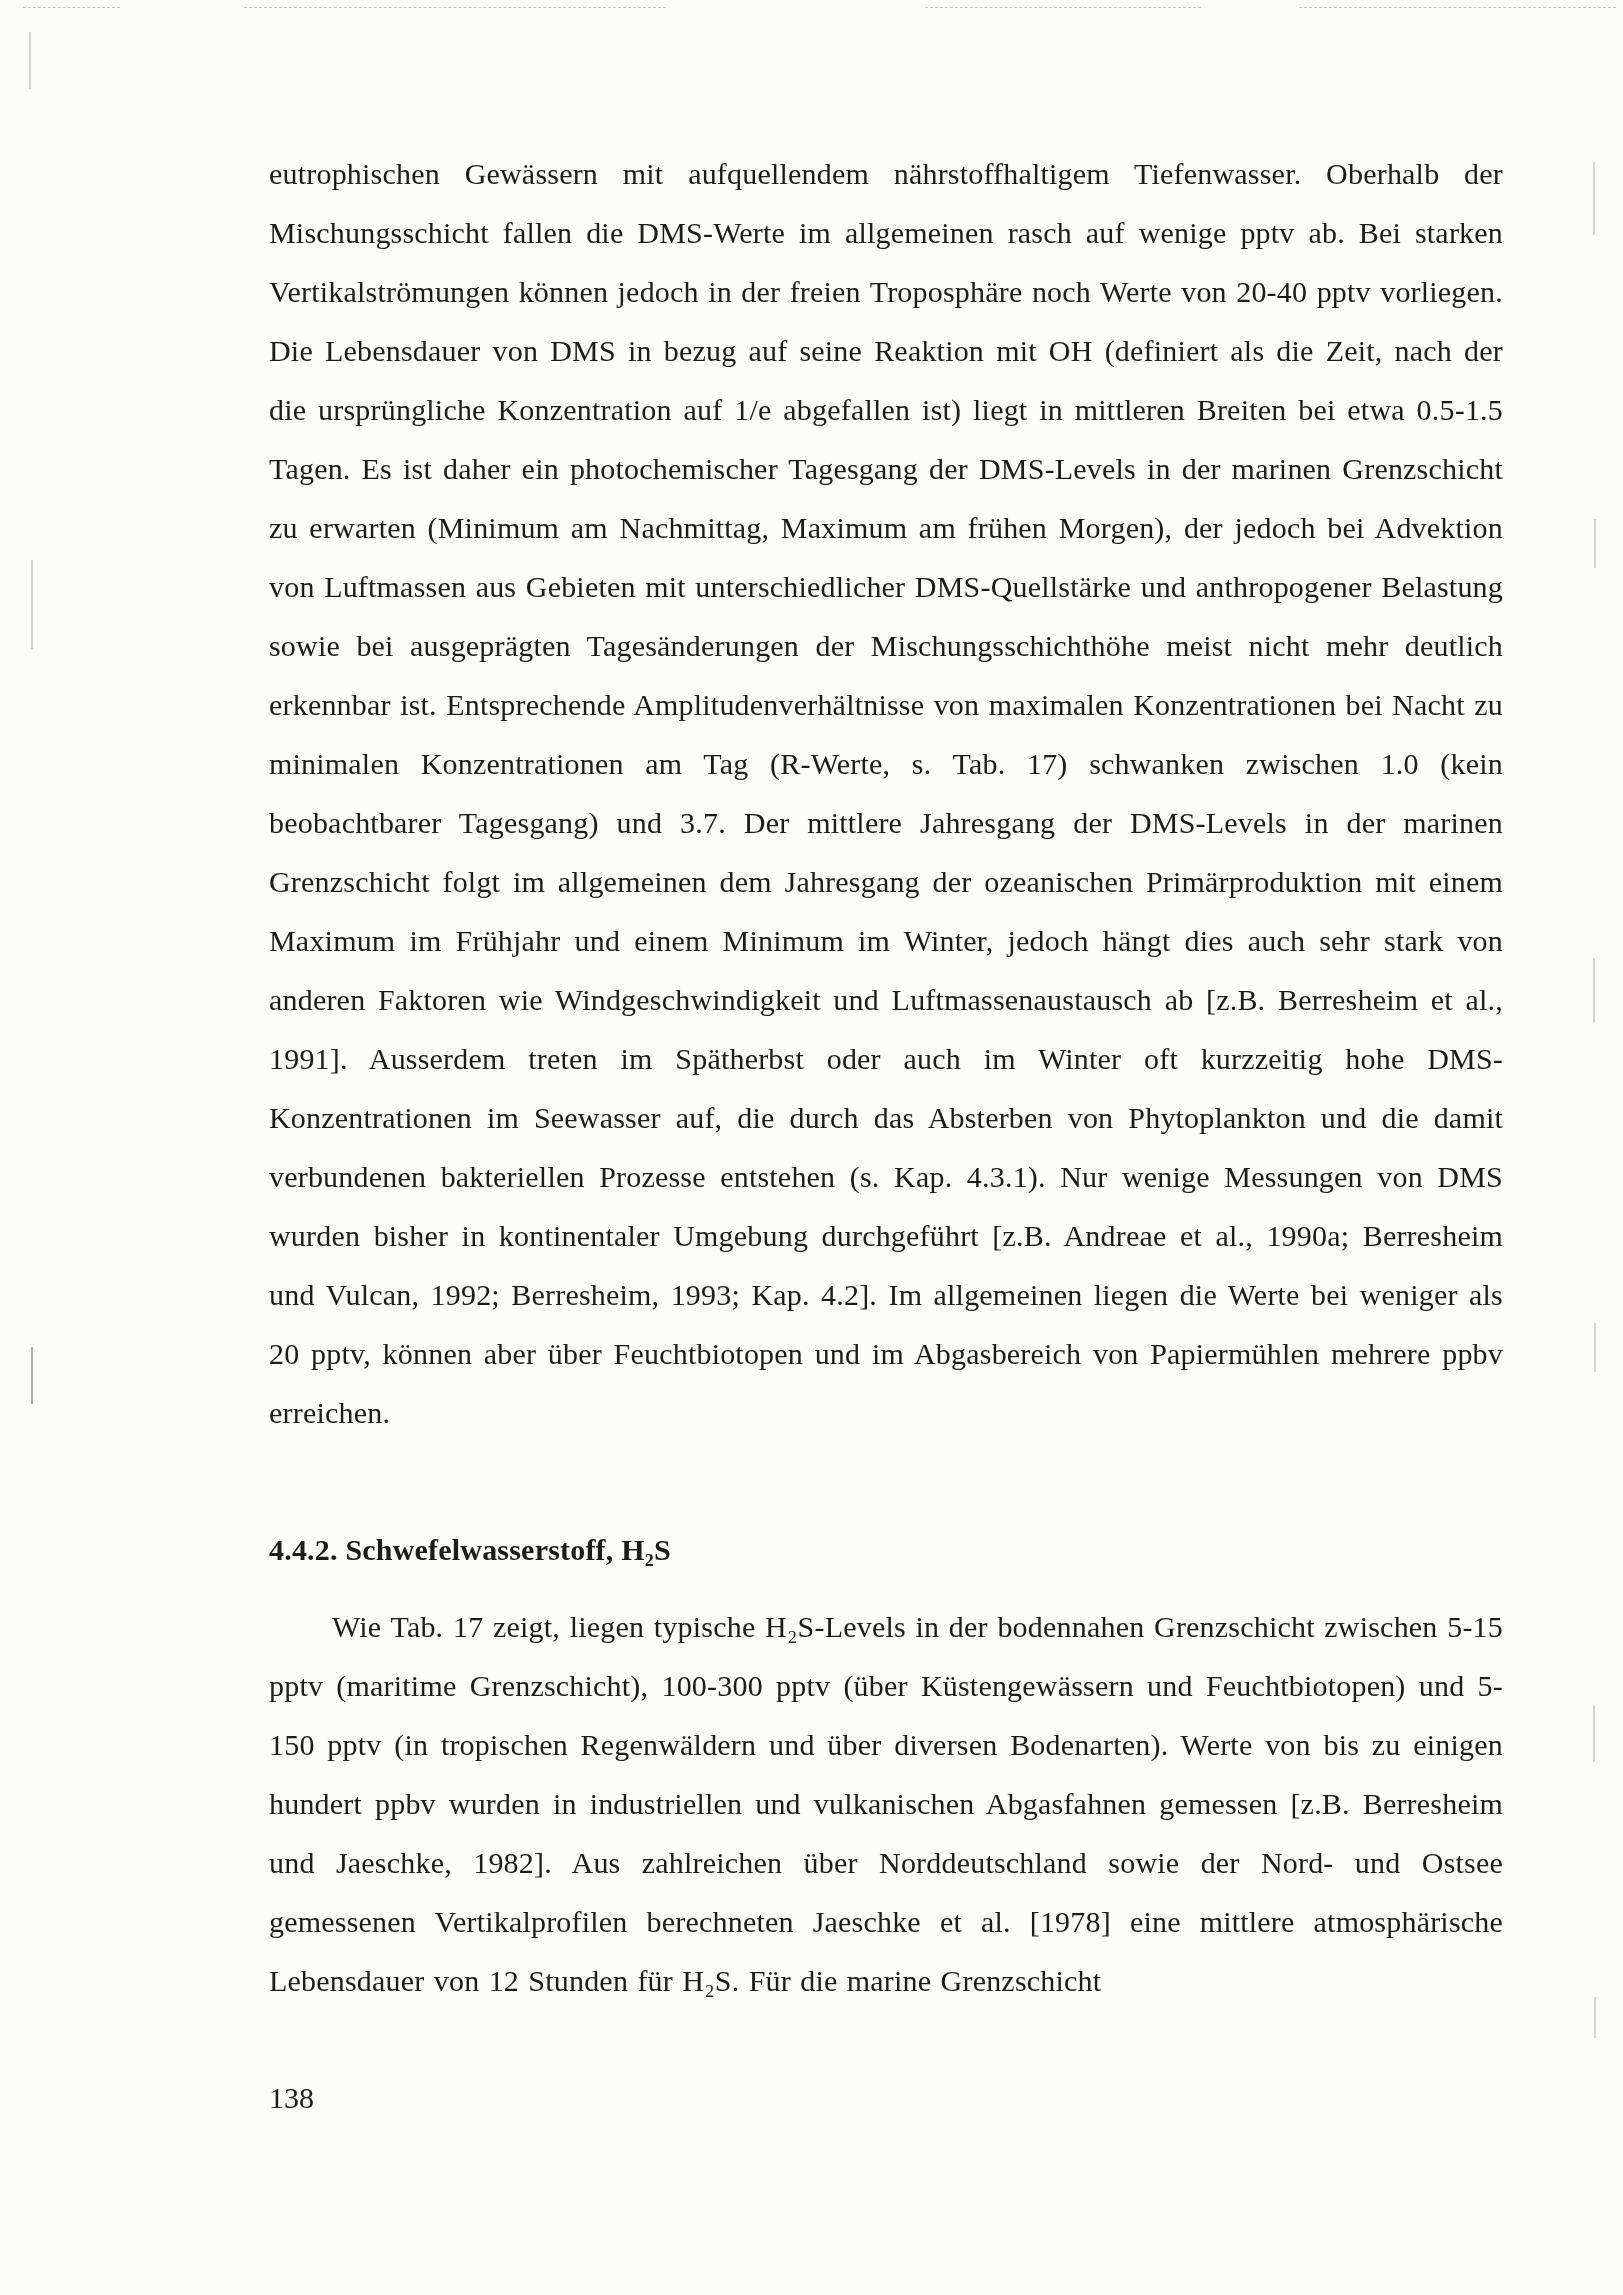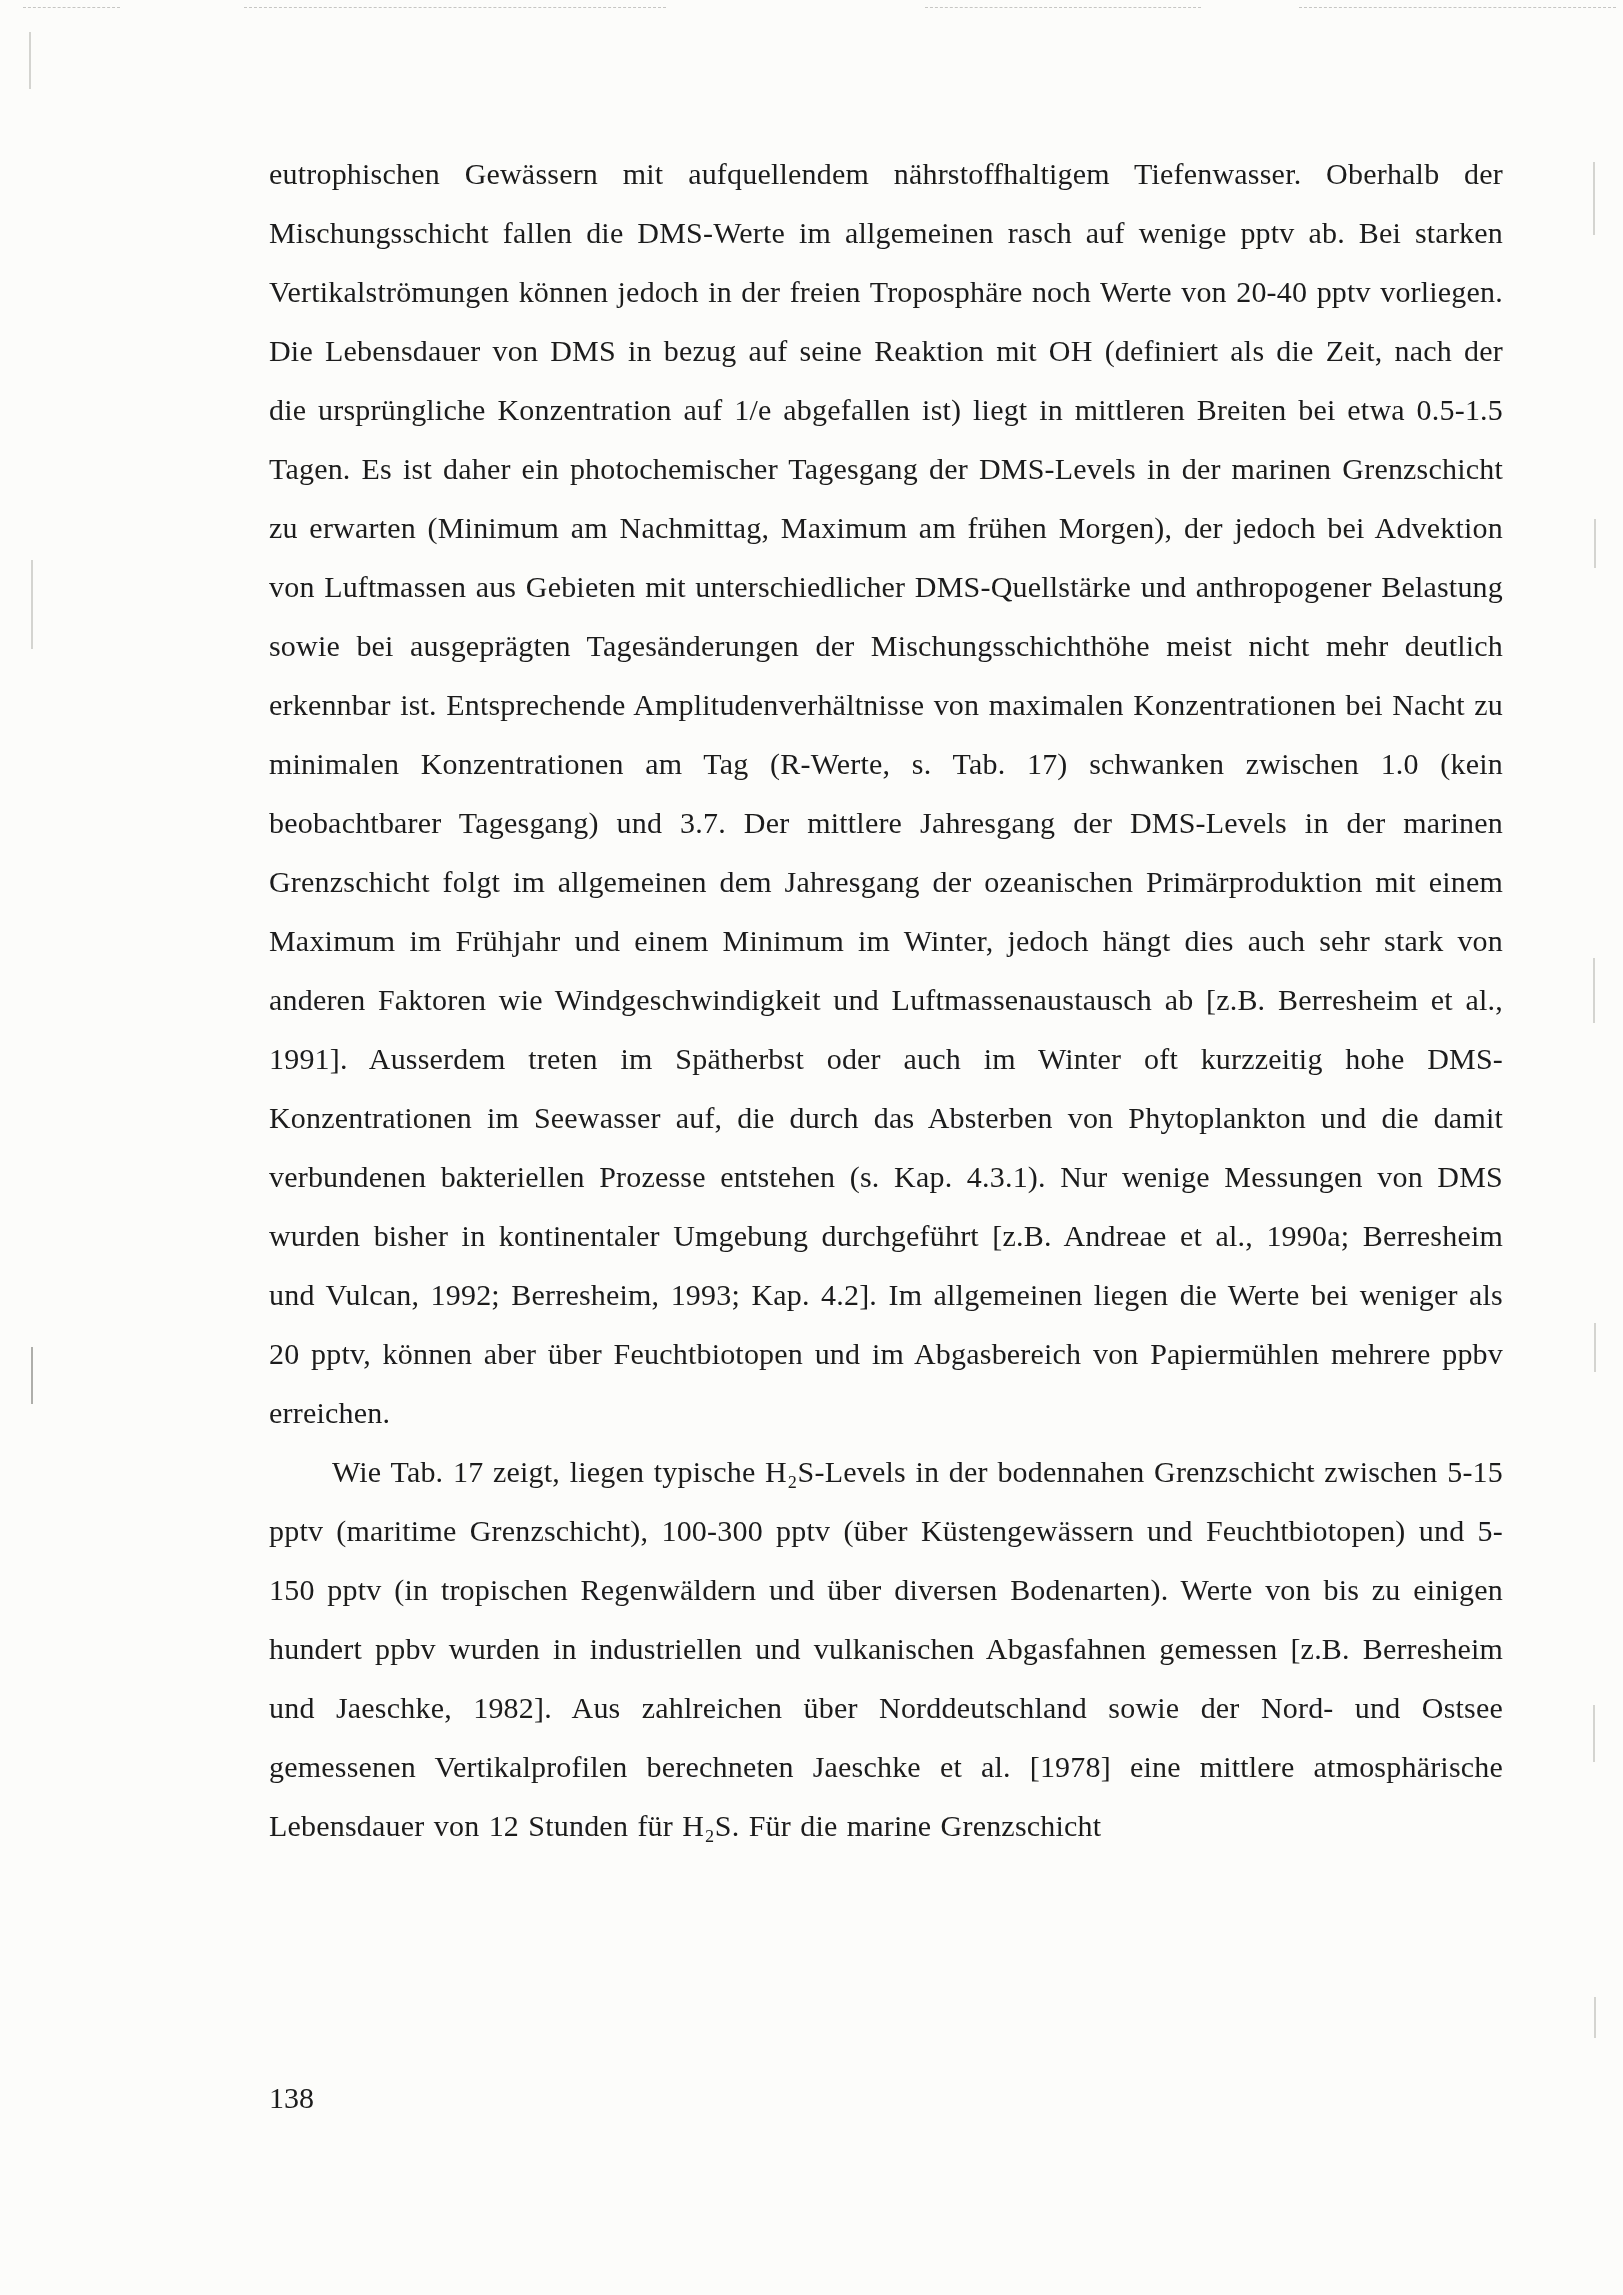--- a/index.html
+++ b/index.html
@@ -86,20 +86,21 @@
   <div class="artifact v-mark" style="left:1593px; top:162px;  height:73px;"></div>
   <div class="artifact v-mark" style="left:1594px; top:519px;  height:49px;"></div>
   <div class="artifact v-mark" style="left:1593px; top:958px; height:65px;"></div>
   <div class="artifact v-mark" style="left:1594px; top:1323px; height:49px;"></div>
   <div class="artifact v-mark" style="left:1593px; top:1705px; height:57px;"></div>
   <div class="artifact v-mark" style="left:1594px; top:1997px; height:41px;"></div>
 
   <div class="text-block">
     <p class="body-para">eutrophischen Gewässern mit aufquellendem nährstoffhaltigem Tiefenwasser. Oberhalb der Mischungsschicht fallen die DMS-Werte im allgemeinen rasch auf wenige pptv ab. Bei starken Vertikalströmungen können jedoch in der freien Troposphäre noch Werte von 20-40 pptv vorliegen. Die Lebensdauer von DMS in bezug auf seine Reaktion mit OH (definiert als die Zeit, nach der die ursprüngliche Konzentration auf 1/e abgefallen ist) liegt in mittleren Breiten bei etwa 0.5-1.5 Tagen. Es ist daher ein photochemischer Tagesgang der DMS-Levels in der marinen Grenzschicht zu erwarten (Minimum am Nachmittag, Maximum am frühen Morgen), der jedoch bei Advektion von Luftmassen aus Gebieten mit unterschiedlicher DMS-Quellstärke und anthropogener Belastung sowie bei ausgeprägten Tagesänderungen der Mischungsschichthöhe meist nicht mehr deutlich erkennbar ist. Entsprechende Amplitudenverhältnisse von maximalen Konzentrationen bei Nacht zu minimalen Konzentrationen am Tag (R-Werte, s. Tab. 17) schwanken zwischen 1.0 (kein beobachtbarer Tagesgang) und 3.7. Der mittlere Jahresgang der DMS-Levels in der marinen Grenzschicht folgt im allgemeinen dem Jahresgang der ozeanischen Primärproduktion mit einem Maximum im Frühjahr und einem Minimum im Winter, jedoch hängt dies auch sehr stark von anderen Faktoren wie Windgeschwindigkeit und Luftmassenaustausch ab [z.B. Berresheim et al., 1991]. Ausserdem treten im Spätherbst oder auch im Winter oft kurzzeitig hohe DMS-Konzentrationen im Seewasser auf, die durch das Absterben von Phytoplankton und die damit verbundenen bakteriellen Prozesse entstehen (s. Kap. 4.3.1). Nur wenige Messungen von DMS wurden bisher in kontinentaler Umgebung durchgeführt [z.B. Andreae et al., 1990a; Berresheim und Vulcan, 1992; Berresheim, 1993; Kap. 4.2]. Im allgemeinen liegen die Werte bei weniger als 20 pptv, können aber über Feuchtbiotopen und im Abgasbereich von Papiermühlen mehrere ppbv erreichen.</p>
 
+    <h3 class="section-heading">4.4.2. Schwefelwasserstoff, H₂S</h3>
 
     <p class="body-para indented">Wie Tab. 17 zeigt, liegen typische H₂S-Levels in der bodennahen Grenzschicht zwischen 5-15 pptv (maritime Grenzschicht), 100-300 pptv (über Küstengewässern und Feuchtbiotopen) und 5-150 pptv (in tropischen Regenwäldern und über diversen Bodenarten). Werte von bis zu einigen hundert ppbv wurden in industriellen und vulkanischen Abgasfahnen gemessen [z.B. Berresheim und Jaeschke, 1982]. Aus zahlreichen über Norddeutschland sowie der Nord- und Ostsee gemessenen Vertikalprofilen berechneten Jaeschke et al. [1978] eine mittlere atmosphärische Lebensdauer von 12 Stunden für H₂S. Für die marine Grenzschicht</p>
   </div>
 
   <div class="page-number">138</div>
 
 </div>
 
 
 </body></html>

